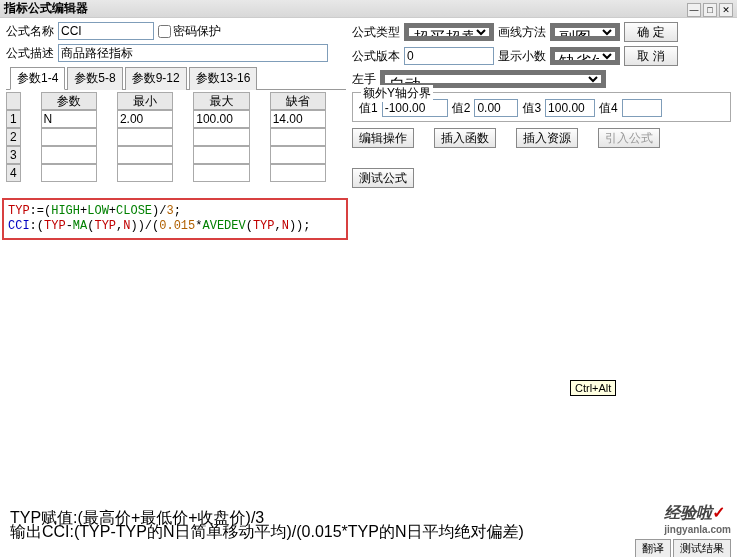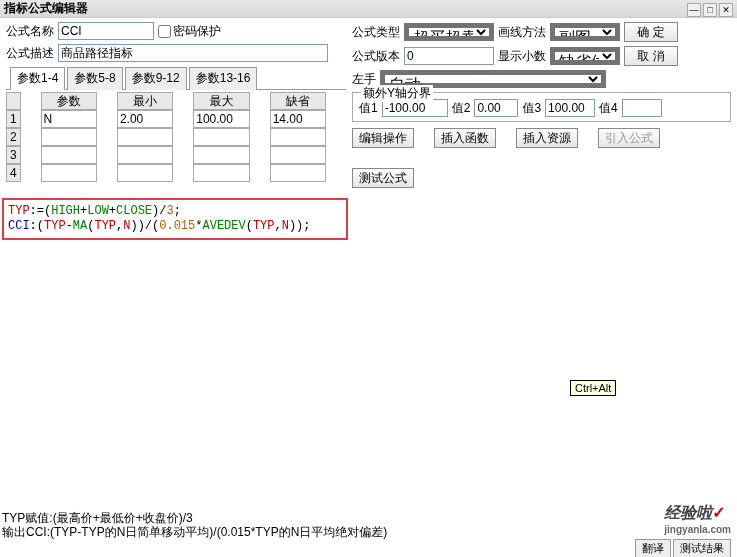--- a/index.html
+++ b/index.html
@@ -42,21 +42,21 @@
   .fieldset-legend { position: absolute; top: -8px; left: 8px; background: #fff; padding: 0 2px; }
   
   .code-area { border: 2px solid #d84040; margin: 6px 2px 2px; padding: 4px; font-family: "Courier New", monospace; font-size: 12px; line-height: 15px; background: #fff; width: 346px; height: 42px; }
   .kw-red { color: #c00000; }
   .kw-green { color: #008000; }
   .kw-orange { color: #b06000; }
   .kw-blue { color: #0000c0; }
   
   .tooltip { position: absolute; border: 1px solid #000; background: #ffffe1; padding: 1px 4px; font-size: 11px; }
   
-  .footer { position: absolute; bottom: 18px; left: 2px; right: 2px; font-size: 12px; line-height: 14px; }
+  .footer { position: absolute; bottom: 18px; left: 10px; right: 2px; font-size: 16px; line-height: 14px; }
   
   .watermark { position: absolute; right: 6px; bottom: 22px; font-size: 16px; font-style: italic; font-weight: bold; color: #444; }
   .watermark .check { color: #c00; font-style: normal; font-weight: bold; }
   .watermark .cn { display:block; font-size:10px; color:#666; font-style: normal; text-align:right; }
   
   .bottom-tabs { position: absolute; bottom: 0; right: 6px; display: flex; }
   .bottom-tab { border: 1px solid #999; border-bottom: none; padding: 1px 6px; background: #eee; font-size: 11px; margin-left: 2px; }
   
   .btn-row { display: flex; gap: 20px; margin-top: 6px; flex-wrap: wrap; }
 </style>

